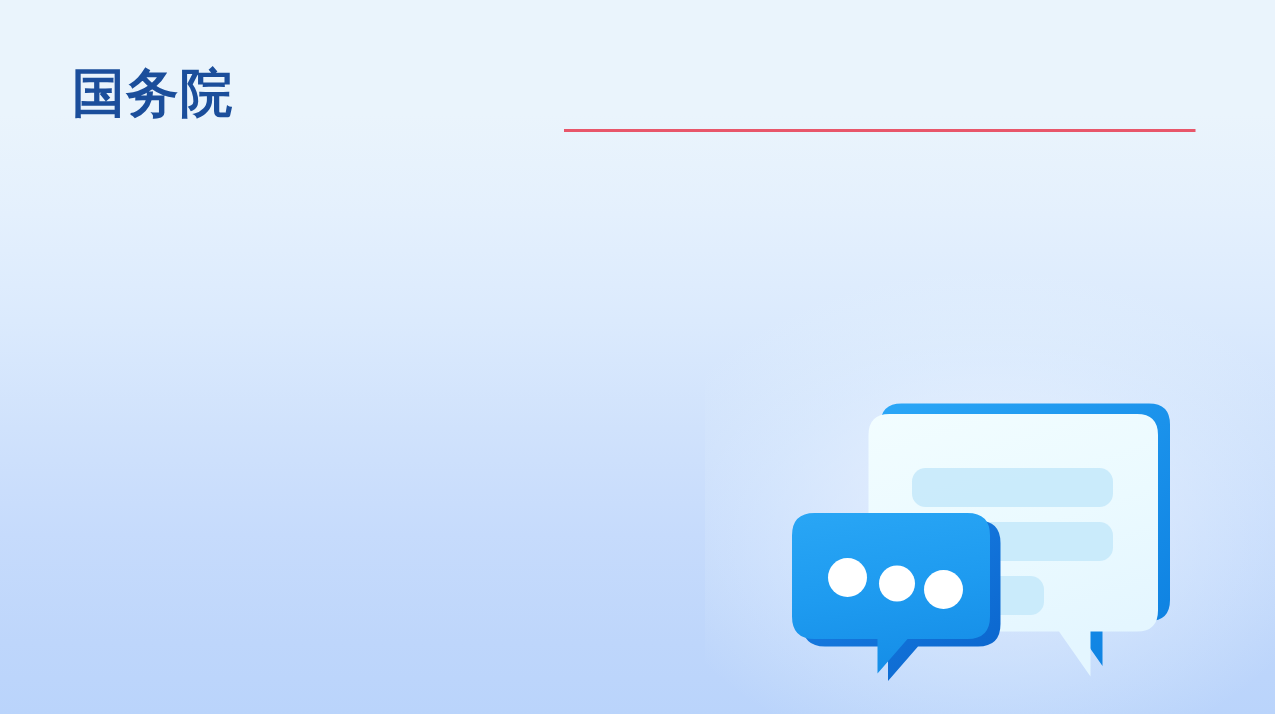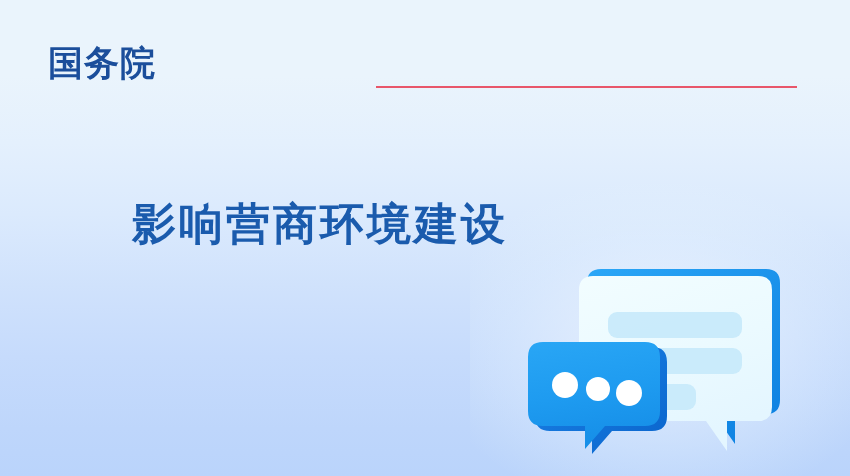--- a/index.html
+++ b/index.html
@@ -133,21 +133,20 @@
 
   <div class="header">
 
     <div class="brand">国务院</div>
 
 
     <div class="header-rule"></div>
   </div>
 
   <div class="title-block">
-    <div class="title-line">影响营商环境建设</div>
   </div>
 
   <div class="illustration">
     <svg width="350" height="246" viewBox="0 0 350 246" xmlns="http://www.w3.org/2000/svg">
       <defs>
         <linearGradient id="backFill" x1="0" y1="0" x2="0.35" y2="1">
           <stop offset="0%" stop-color="#f2fdff"></stop>
           <stop offset="55%" stop-color="#ebfaff"></stop>
           <stop offset="100%" stop-color="#e4f6ff"></stop>
         </linearGradient>

